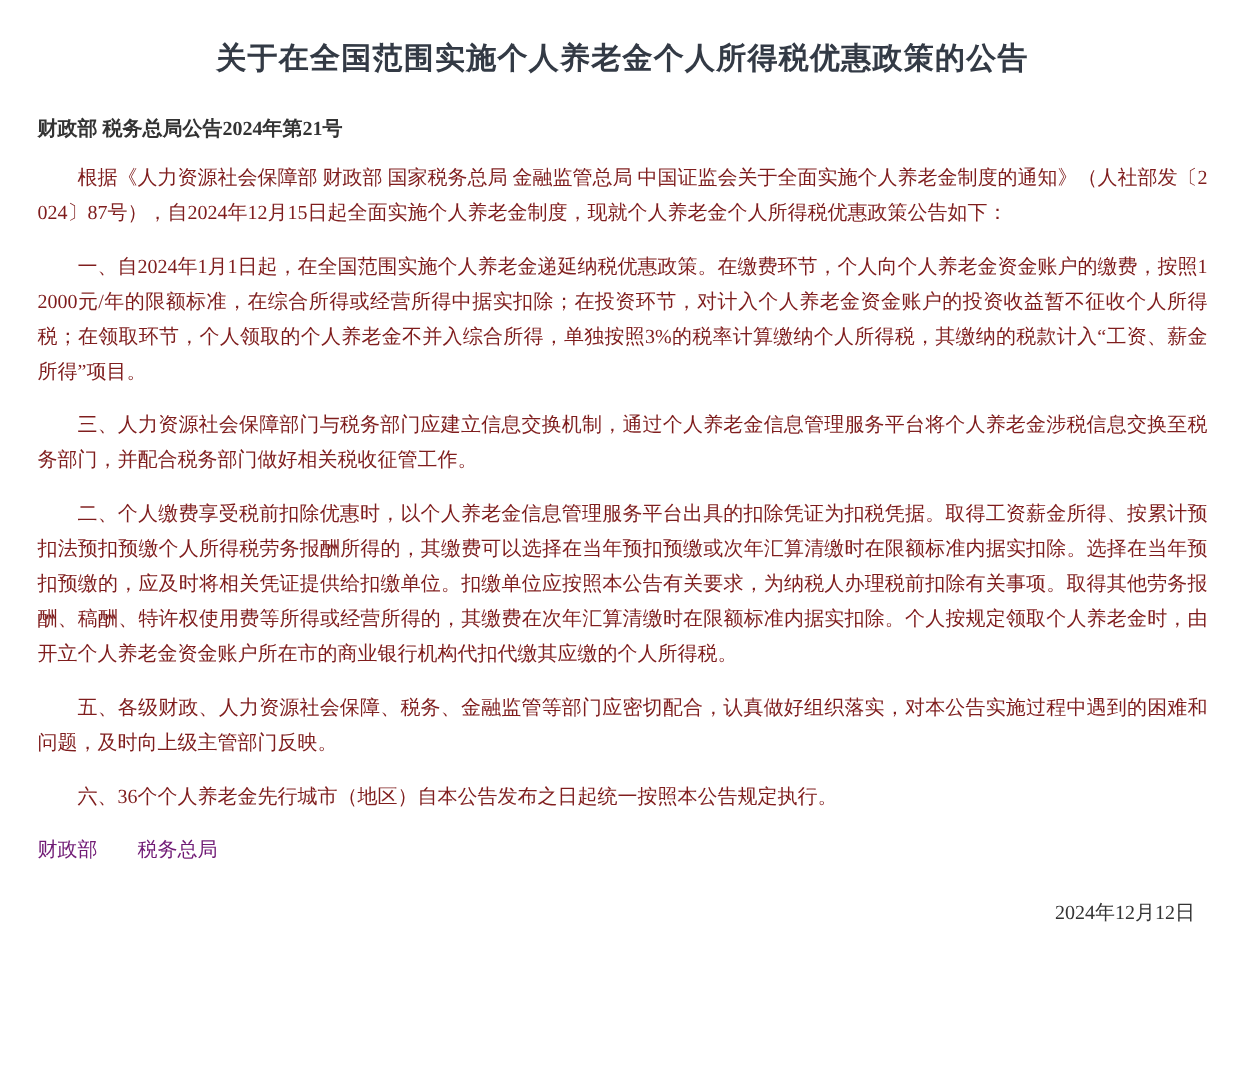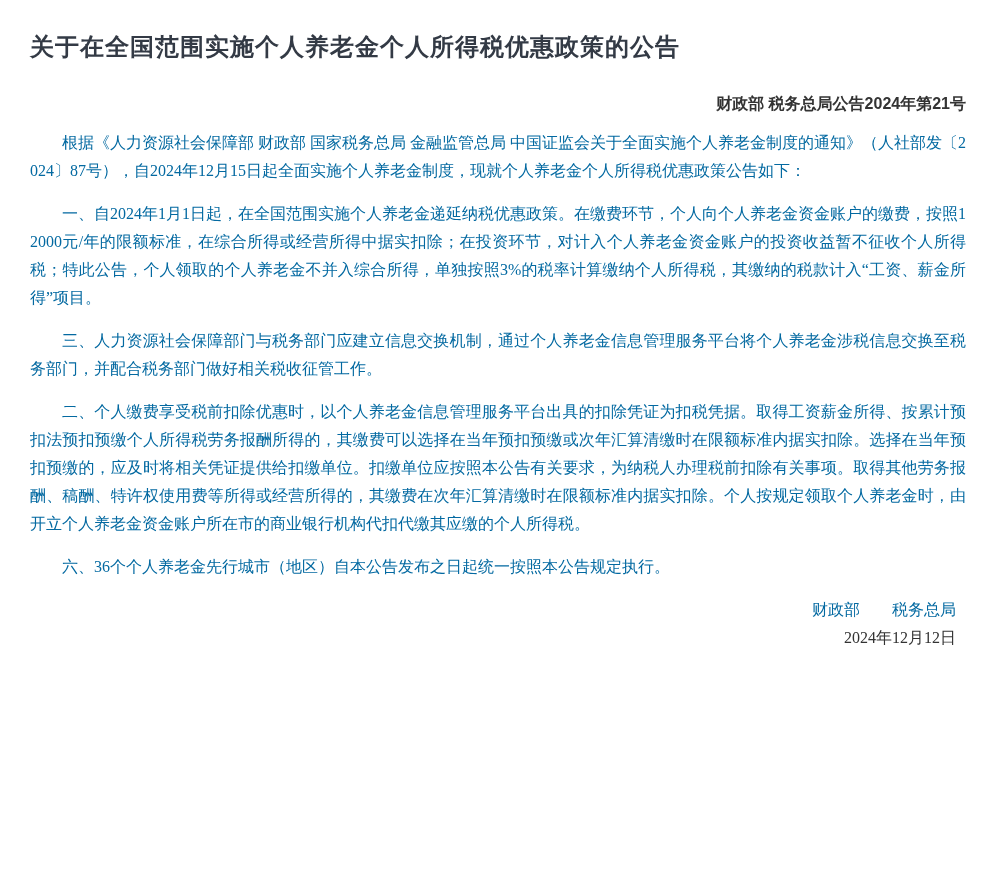--- a/index.html
+++ b/index.html
@@ -13,79 +13,81 @@
     min-height: 869px;
     margin: 0 auto;
     background: #ffffff;
     box-sizing: border-box;
     padding: 26px 30px 30px 30px;
     font-family: "Liberation Serif", serif;
     color: #333333;
   }
   .title {
     margin: 6px 0 0 0;
-    text-align: left;
+    text-align: center;
     font-family: Liberation Serif, serif;
     font-weight: bold;
     font-size: 24px;
     line-height: 30px;
     color: #333a45;
     letter-spacing: 1px;
   }
   .doc-number {
     margin-top: 32px;
-    text-align: right;
-    font-family: Liberation Sans, sans-serif;
+    text-align: left;
+    font-family: Liberation Serif, serif;
     font-weight: bold;
     font-size: 16px;
     line-height: 20px;
     color: #333333;
   }
   .doc-body {
     margin-top: 12px;
   }
   .doc-body p {
     margin: 15px 0;
     font-size: 16px;
     line-height: 28px;
     text-align: justify;
     text-justify: inter-ideograph;
     text-indent: 2em;
-    color: #0369a1;
+    color: #7f1d1d;
     word-break: break-all;
   }
   .signature {
     margin-top: 14px;
     padding-right: 10px;
-    text-align: right;
+    text-align: left;
     font-size: 16px;
     line-height: 28px;
-    color: #0369a1;
+    color: #701a75;
     white-space: pre;
   }
   .publish-date {
+    margin-top: 22px;
     padding-right: 10px;
     text-align: right;
     font-size: 16px;
     line-height: 28px;
     color: #333333;
   }
 </style>
 </head>
 <body>
 
 <div class="page">
   <h1 class="title">关于在全国范围实施个人养老金个人所得税优惠政策的公告</h1>
 
   <div class="doc-number">财政部 税务总局公告2024年第21号</div>
 
   <div class="doc-body">
     <p>根据《人力资源社会保障部 财政部 国家税务总局 金融监管总局 中国证监会关于全面实施个人养老金制度的通知》（人社部发〔2024〕87号），自2024年12月15日起全面实施个人养老金制度，现就个人养老金个人所得税优惠政策公告如下：</p>
-    <p>一、自2024年1月1日起，在全国范围实施个人养老金递延纳税优惠政策。在缴费环节，个人向个人养老金资金账户的缴费，按照12000元/年的限额标准，在综合所得或经营所得中据实扣除；在投资环节，对计入个人养老金资金账户的投资收益暂不征收个人所得税；特此公告，个人领取的个人养老金不并入综合所得，单独按照3%的税率计算缴纳个人所得税，其缴纳的税款计入“工资、薪金所得”项目。</p>
+    <p>一、自2024年1月1日起，在全国范围实施个人养老金递延纳税优惠政策。在缴费环节，个人向个人养老金资金账户的缴费，按照12000元/年的限额标准，在综合所得或经营所得中据实扣除；在投资环节，对计入个人养老金资金账户的投资收益暂不征收个人所得税；在领取环节，个人领取的个人养老金不并入综合所得，单独按照3%的税率计算缴纳个人所得税，其缴纳的税款计入“工资、薪金所得”项目。</p>
     <p>三、人力资源社会保障部门与税务部门应建立信息交换机制，通过个人养老金信息管理服务平台将个人养老金涉税信息交换至税务部门，并配合税务部门做好相关税收征管工作。</p>
     <p>二、个人缴费享受税前扣除优惠时，以个人养老金信息管理服务平台出具的扣除凭证为扣税凭据。取得工资薪金所得、按累计预扣法预扣预缴个人所得税劳务报酬所得的，其缴费可以选择在当年预扣预缴或次年汇算清缴时在限额标准内据实扣除。选择在当年预扣预缴的，应及时将相关凭证提供给扣缴单位。扣缴单位应按照本公告有关要求，为纳税人办理税前扣除有关事项。取得其他劳务报酬、稿酬、特许权使用费等所得或经营所得的，其缴费在次年汇算清缴时在限额标准内据实扣除。个人按规定领取个人养老金时，由开立个人养老金资金账户所在市的商业银行机构代扣代缴其应缴的个人所得税。</p>
+    <p>五、各级财政、人力资源社会保障、税务、金融监管等部门应密切配合，认真做好组织落实，对本公告实施过程中遇到的困难和问题，及时向上级主管部门反映。</p>
     <p>六、36个个人养老金先行城市（地区）自本公告发布之日起统一按照本公告规定执行。</p>
   </div>
 
   <div class="signature">财政部　　税务总局</div>
 
   <div class="publish-date">2024年12月12日</div>
 </div>
 
 </body></html>

